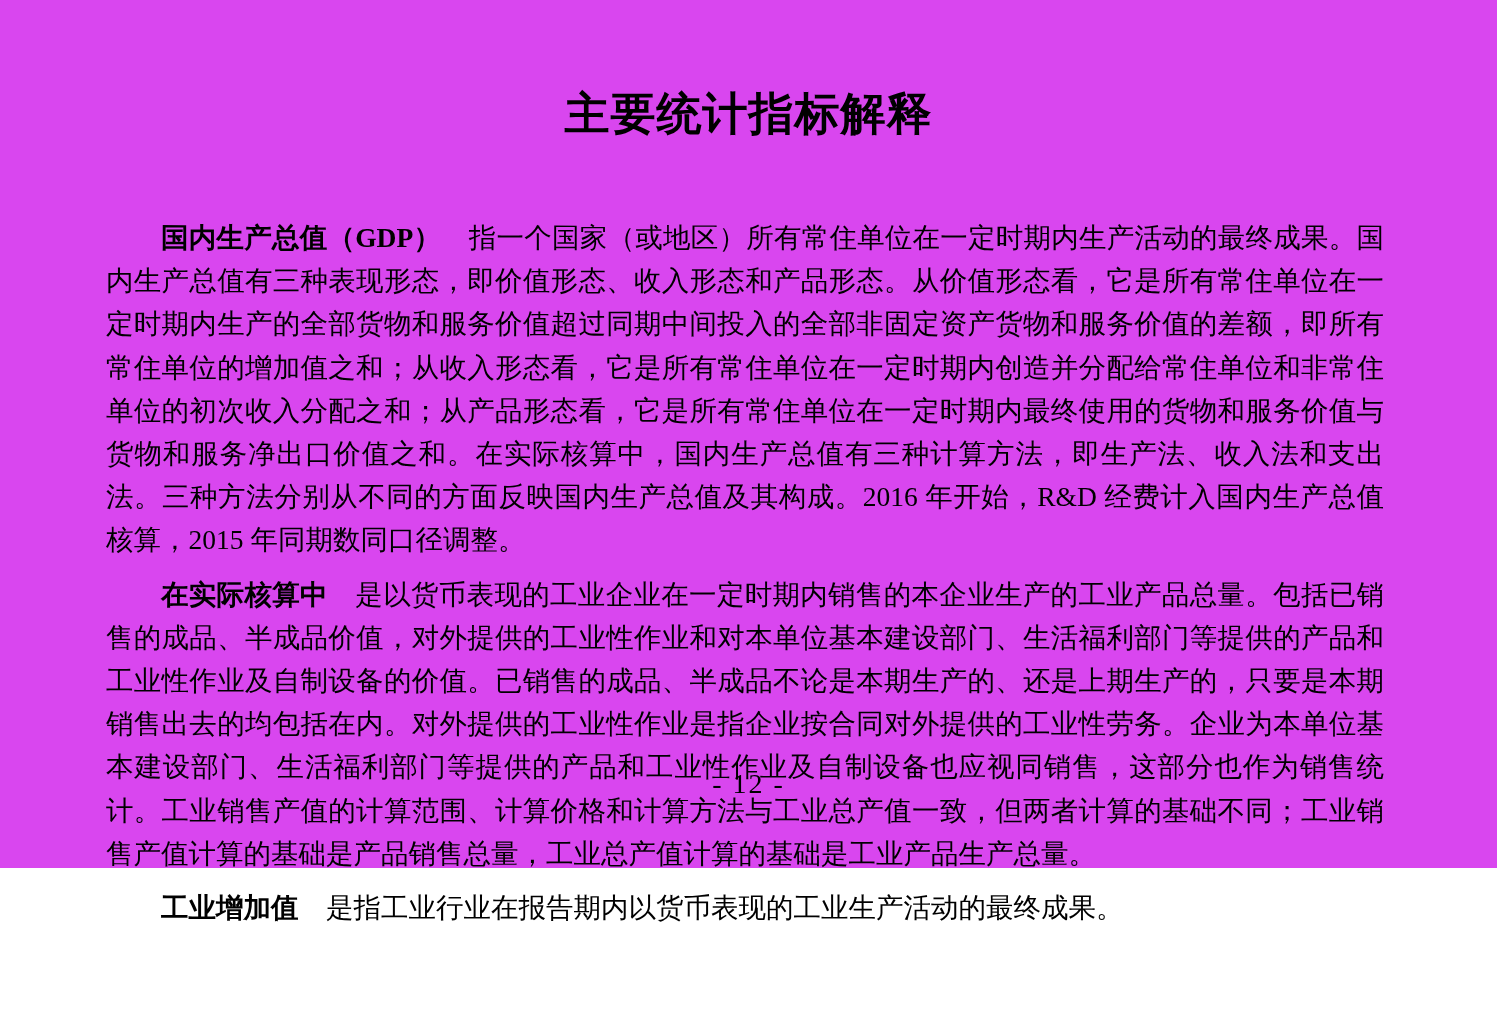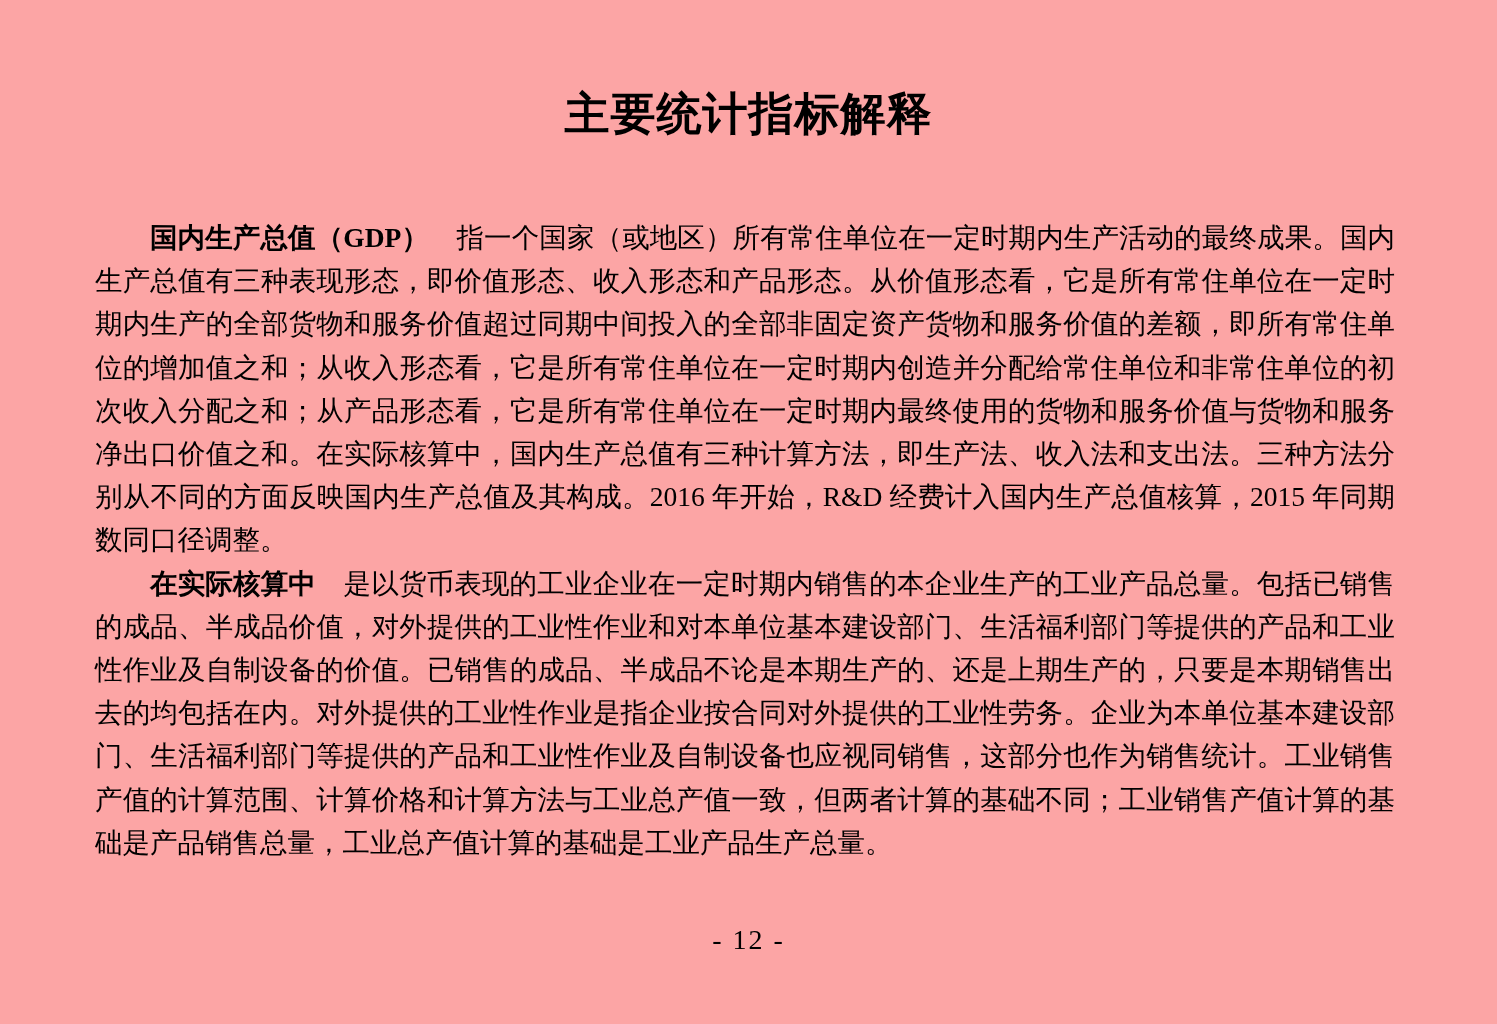--- a/index.html
+++ b/index.html
@@ -8,43 +8,43 @@
     background: #ffffff;
   }
   body {
     width: 1497px;
     height: 1024px;
     overflow: hidden;
   }
   .page {
     position: relative;
     width: 1497px;
-    height: 1024px;
-    background: #fca5a5;
+    height: 868px;
+    background: #d946ef;
     color: #000000;
     font-family: "Liberation Serif", "DejaVu Serif", serif;
   }
   .doc-title {
     margin: 0;
     padding-top: 84px;
     text-align: center;
     font-size: 45px;
     font-weight: 700;
     letter-spacing: 1px;
   }
   .content {
     margin: 72px 102px 0 95px;
     font-size: 27.5px;
     line-height: 43.2px;
     text-align: justify;
     text-justify: inter-ideograph;
     letter-spacing: 0;
   }
   .para {
-    margin: 0;
+    margin: 11px;
     text-indent: 2em;
   }
   .term {
     font-weight: 700;
     margin-right: 1em;
   }
   .page-number {
     position: absolute;
     left: 0;
     bottom: 68px;
@@ -60,18 +60,19 @@
 <div class="page">
 
   <h1 class="doc-title">主要统计指标解释</h1>
 
   <div class="content">
 
     <p class="para"><span class="term">国内生产总值（GDP）</span><span>指一个国家（或地区）所有常住单位在一定时期内生产活动的最终成果。国内生产总值有三种表现形态，即价值形态、收入形态和产品形态。从价值形态看，它是所有常住单位在一定时期内生产的全部货物和服务价值超过同期中间投入的全部非固定资产货物和服务价值的差额，即所有常住单位的增加值之和；从收入形态看，它是所有常住单位在一定时期内创造并分配给常住单位和非常住单位的初次收入分配之和；从产品形态看，它是所有常住单位在一定时期内最终使用的货物和服务价值与货物和服务净出口价值之和。在实际核算中，国内生产总值有三种计算方法，即生产法、收入法和支出法。三种方法分别从不同的方面反映国内生产总值及其构成。2016 年开始，R&amp;D 经费计入国内生产总值核算，2015 年同期数同口径调整。</span></p>
 
     <p class="para"><span class="term">在实际核算中</span><span>是以货币表现的工业企业在一定时期内销售的本企业生产的工业产品总量。包括已销售的成品、半成品价值，对外提供的工业性作业和对本单位基本建设部门、生活福利部门等提供的产品和工业性作业及自制设备的价值。已销售的成品、半成品不论是本期生产的、还是上期生产的，只要是本期销售出去的均包括在内。对外提供的工业性作业是指企业按合同对外提供的工业性劳务。企业为本单位基本建设部门、生活福利部门等提供的产品和工业性作业及自制设备也应视同销售，这部分也作为销售统计。工业销售产值的计算范围、计算价格和计算方法与工业总产值一致，但两者计算的基础不同；工业销售产值计算的基础是产品销售总量，工业总产值计算的基础是工业产品生产总量。</span></p>
 
+    <p class="para"><span class="term">工业增加值</span><span>是指工业行业在报告期内以货币表现的工业生产活动的最终成果。</span></p>
 
   </div>
 
   <div class="page-number">- 12 -</div>
 
 </div>
 
 </body></html>

